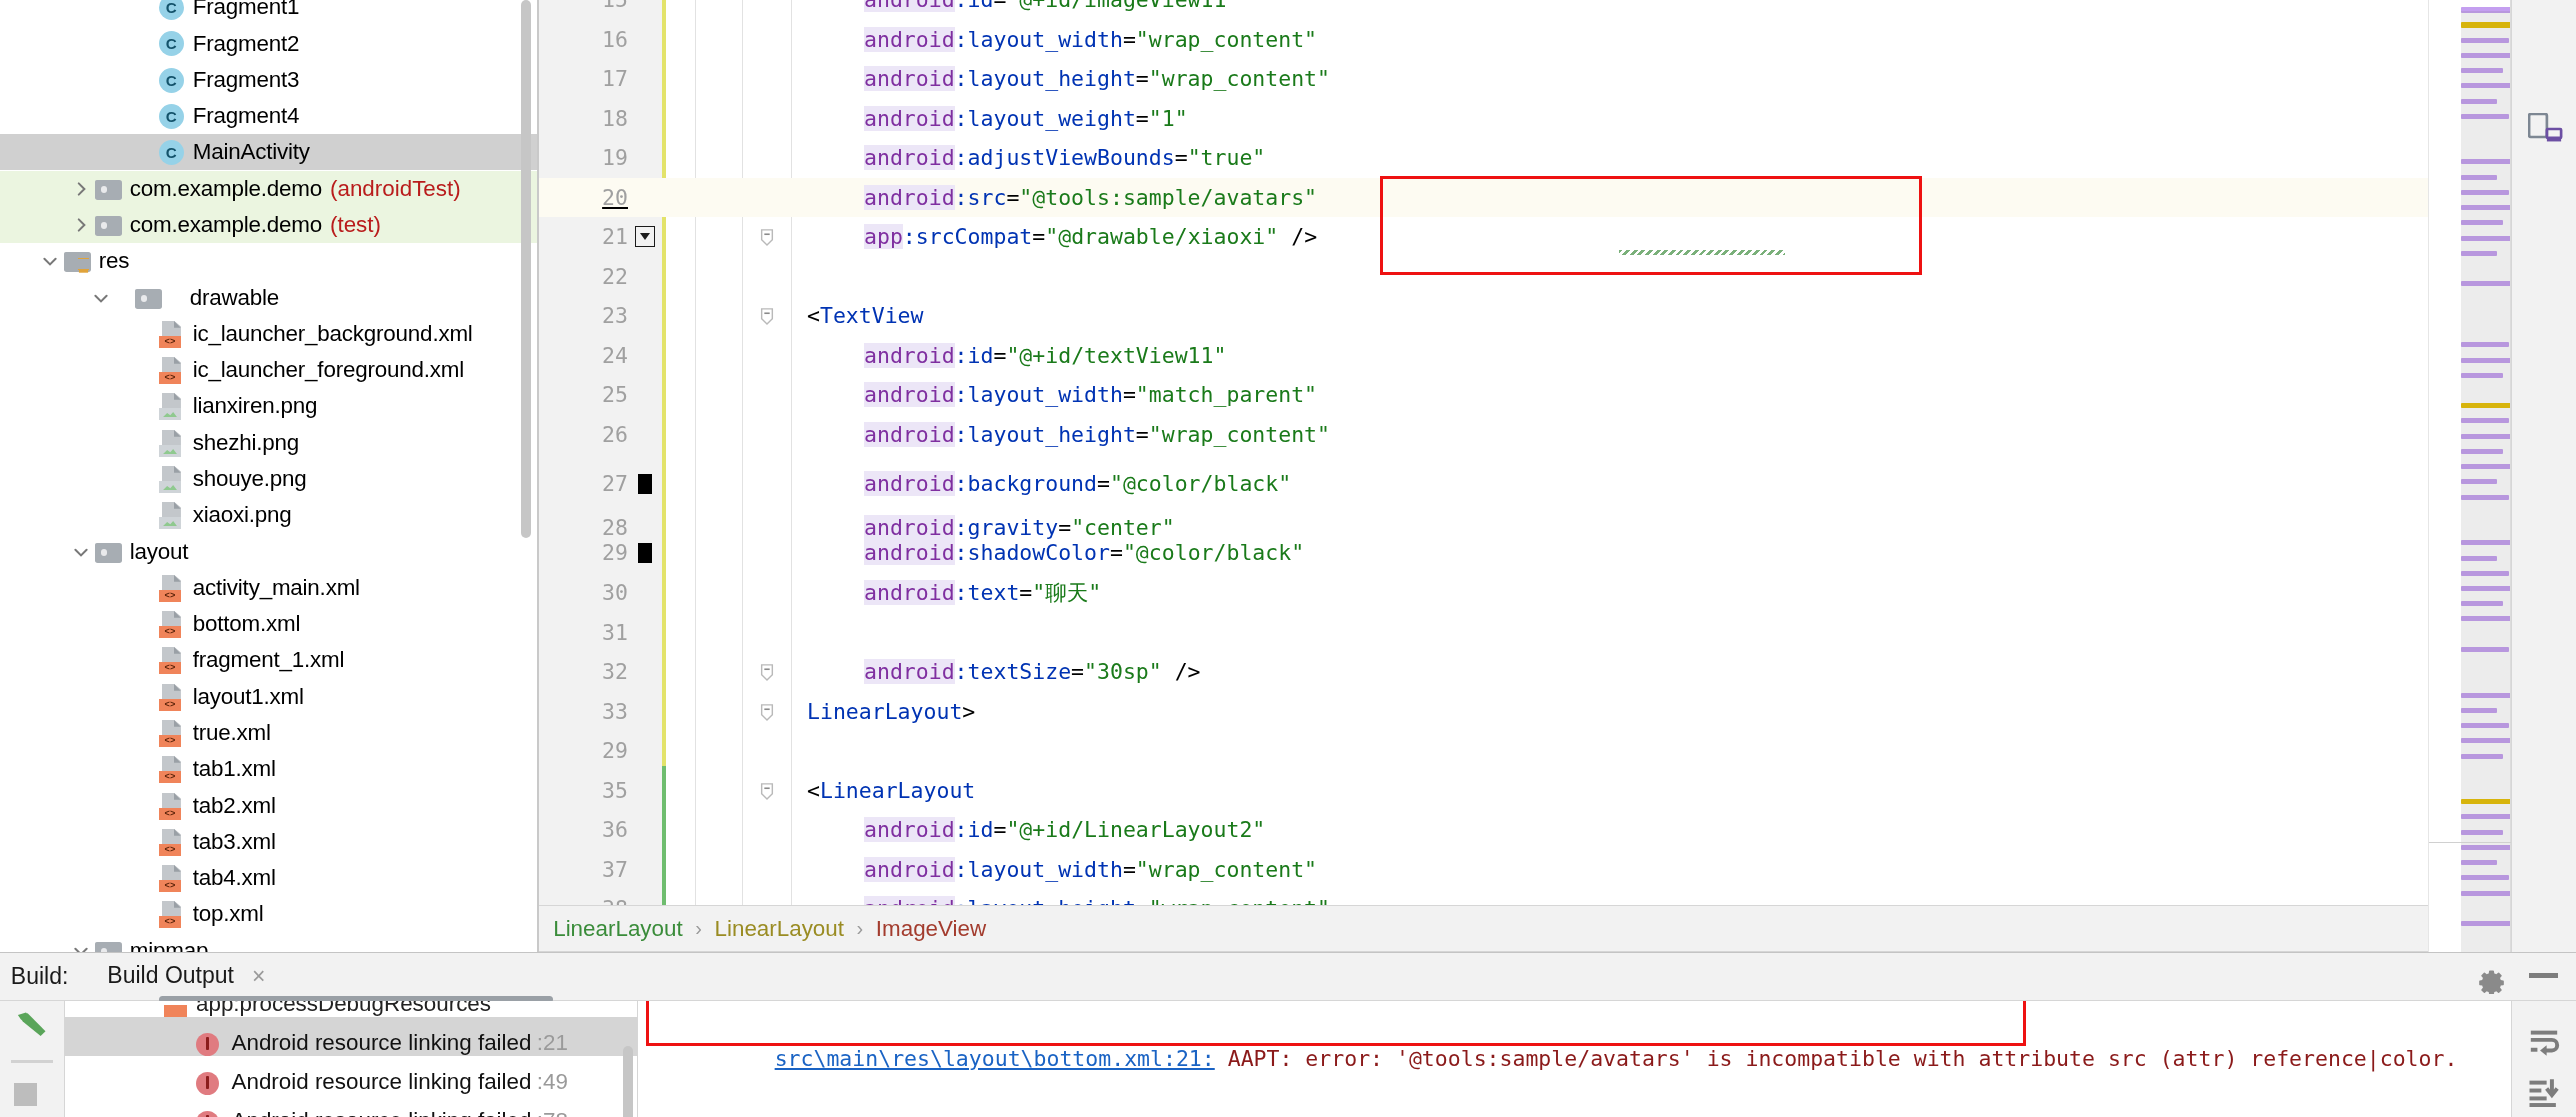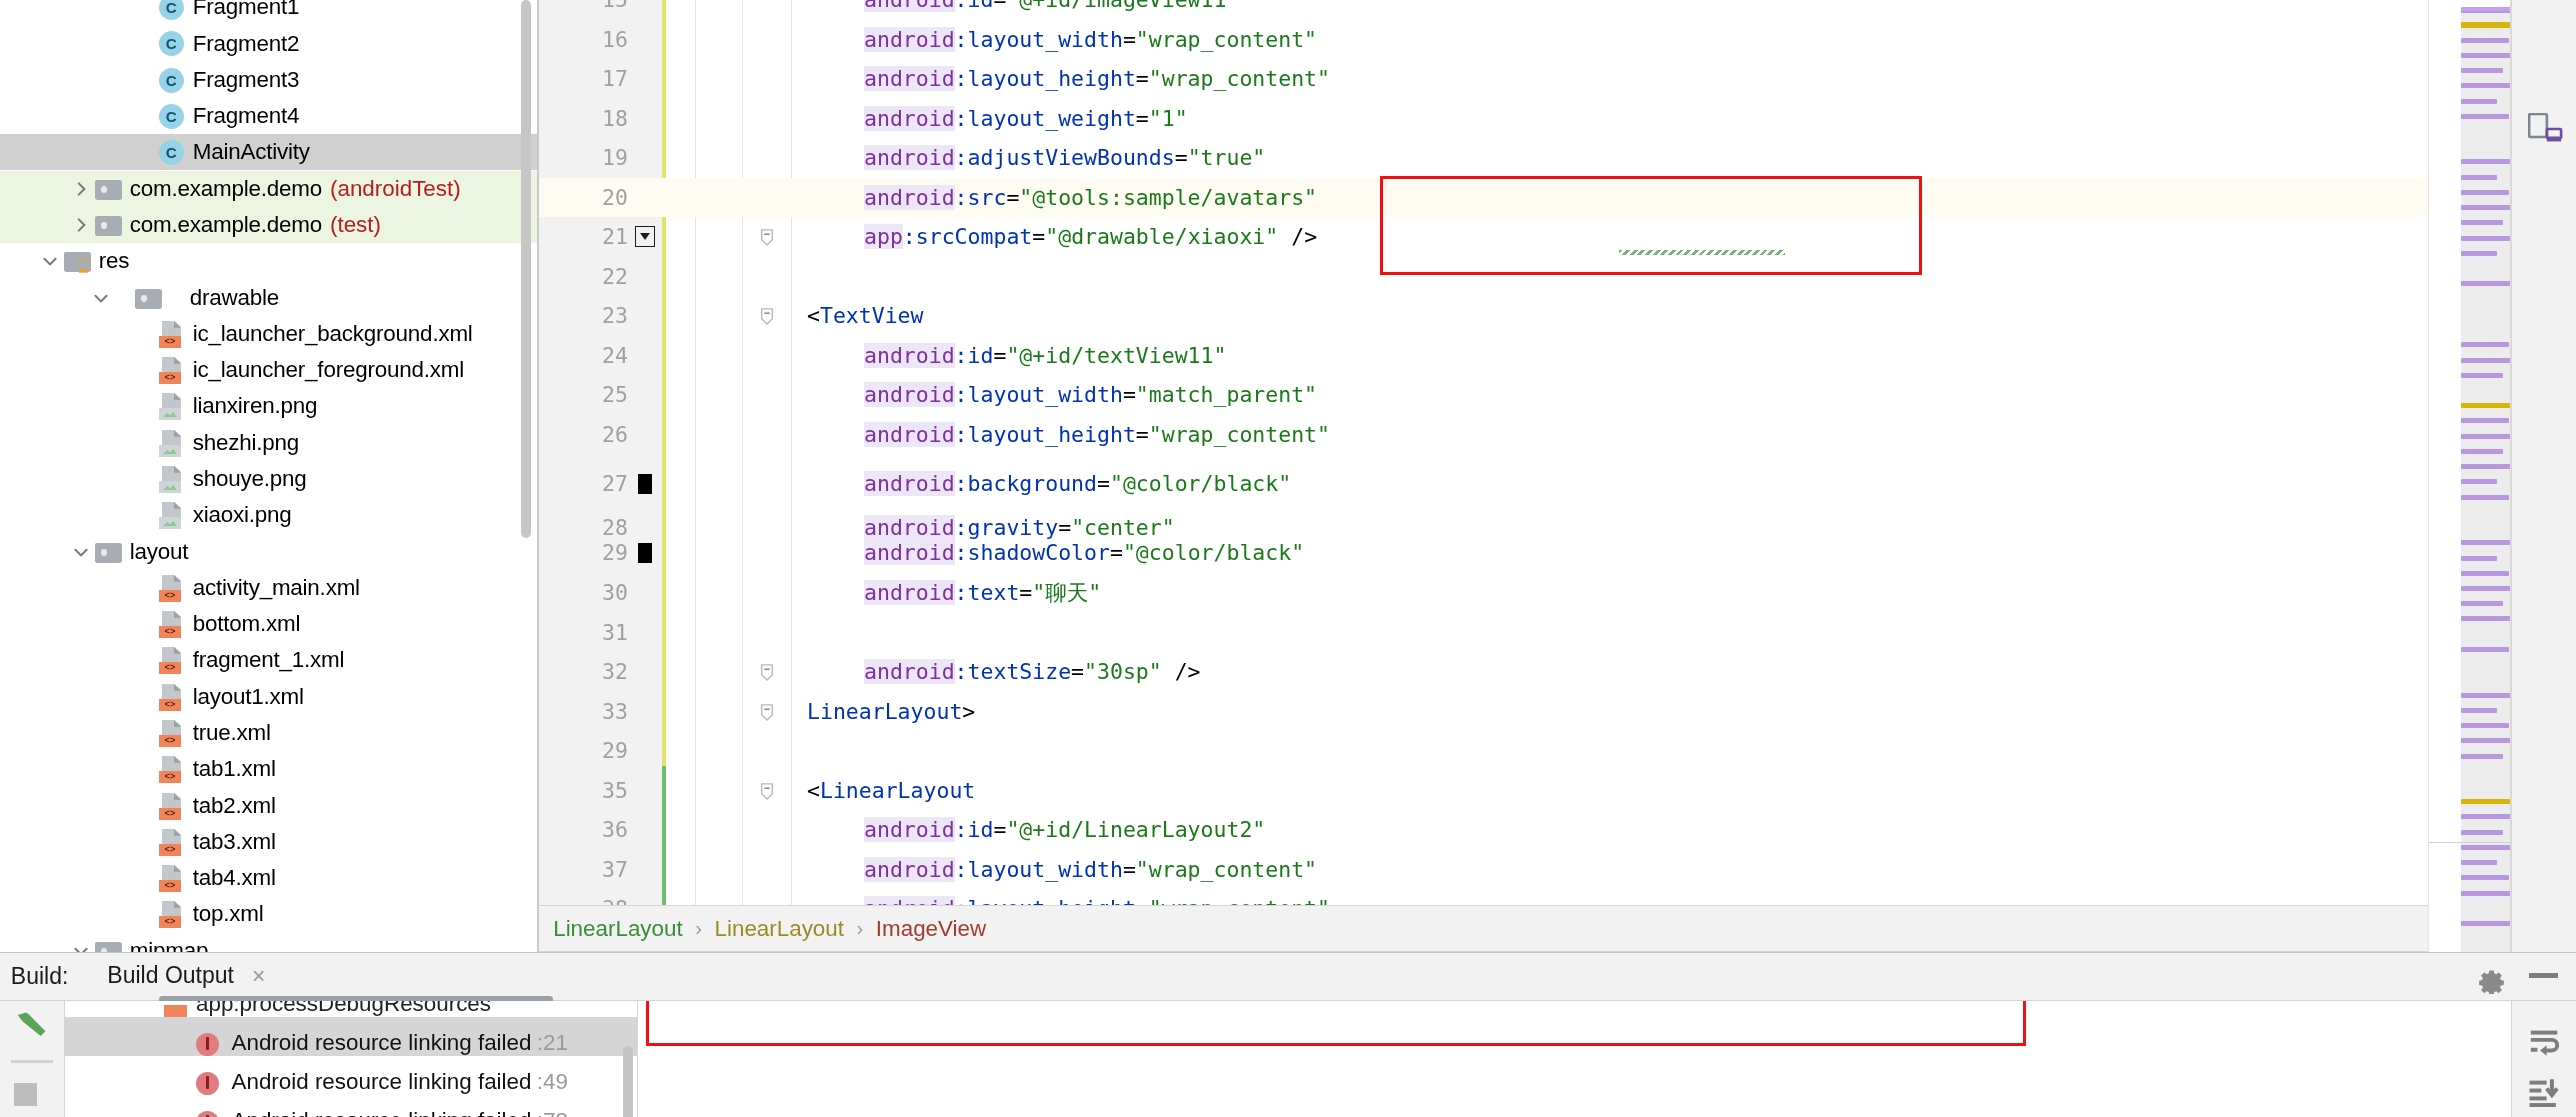--- a/index.html
+++ b/index.html
@@ -614,21 +614,21 @@
                 <span class="gicon"></span>
                 <span style="position: absolute; left: 215px; width: 27px; display: flex; align-items: center; justify-content: center;"></span>
                 <span class="code-text" style="left: 326px;"><span class="ns hl-ns-bg">android</span><span class="attr">:layout_weight</span><span class="eq">=</span><span class="val">"1"</span></span>
               </div>
               <div class="line" style="top: 138px;">
                 <span class="lnum">19</span>
                 <span class="gicon"></span>
                 <span style="position: absolute; left: 215px; width: 27px; display: flex; align-items: center; justify-content: center;"></span>
                 <span class="code-text" style="left: 326px;"><span class="ns hl-ns-bg">android</span><span class="attr">:adjustViewBounds</span><span class="eq">=</span><span class="val">"true"</span></span>
               </div>
-              <div class="line current" style="top: 178px;">
+              <div class="line current" style="top: 178px; text-decoration: underline;">
                 <span class="lnum">20</span>
                 <span class="gicon"></span>
                 <span style="position: absolute; left: 215px; width: 27px; display: flex; align-items: center; justify-content: center;"></span>
                 <span class="code-text" style="left: 326px;"><span class="ns hl-ns-bg">android</span><span class="attr">:src</span><span class="eq">=</span><span class="val">"@tools:sample/avatars"</span></span>
               </div>
               <div class="line" style="top: 217px;">
                 <span class="lnum">21</span>
                 <span class="gicon">
                   <span class="env-icon"></span>
                 </span>
@@ -913,20 +913,23 @@
             <div class="bt-row">
               <span class="err-dot"></span>
               <span>Android resource linking failed</span>
               <span class="bt-count">:78</span>
             </div>
           </div>
         <div class="bt-scrollbar"></div>
       </div>
 
       <div class="build-detail">
+        <div class="detail-text">
+          <span class="dt-link">src\main\res\layout\bottom.xml:21:</span><span class="dt-err"> AAPT: error: '@tools:sample/avatars' is incompatible with attribute src (attr) reference|color.</span>
+        </div>
         <div class="red-box" style="left:8px; top:-32px; width:1380px; height:77px;"></div>
       </div>
 
       <div class="build-right-strip">
         <div class="rs-icon" style="top:27px">
           <svg width="32" height="29" viewBox="0 0 24 22">
             <rect x="2" y="2" width="20" height="3" fill="#7d7d7d"></rect>
             <path d="M2 9 h16 a4 4 0 0 1 0 8 h-6" fill="none" stroke="#7d7d7d" stroke-width="3"></path>
             <path d="M14 13 l-5 4 l5 4 z" fill="#7d7d7d"></path>
             <rect x="2" y="15" width="5" height="3" fill="#7d7d7d"></rect>

